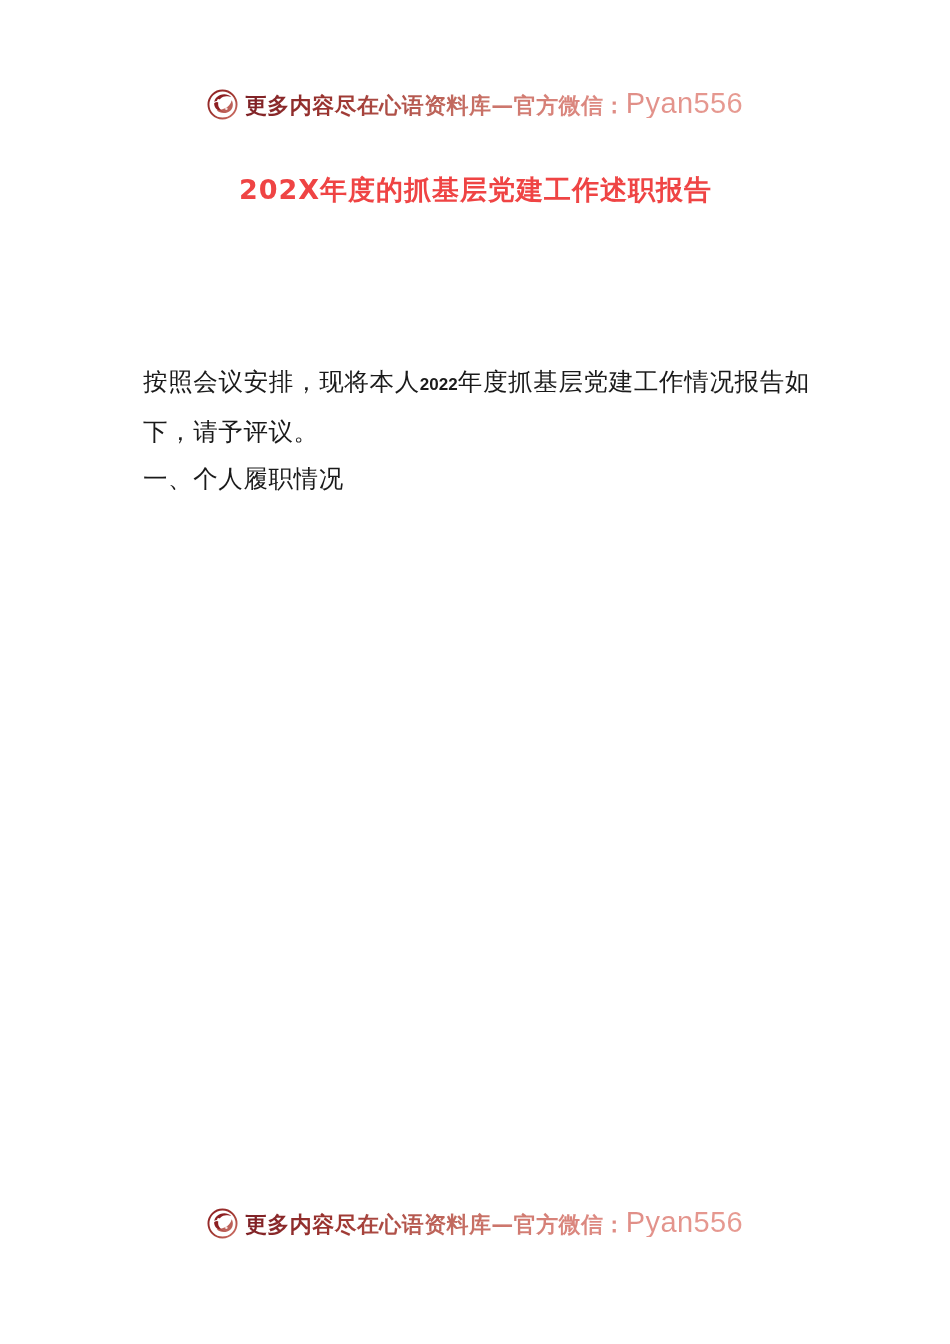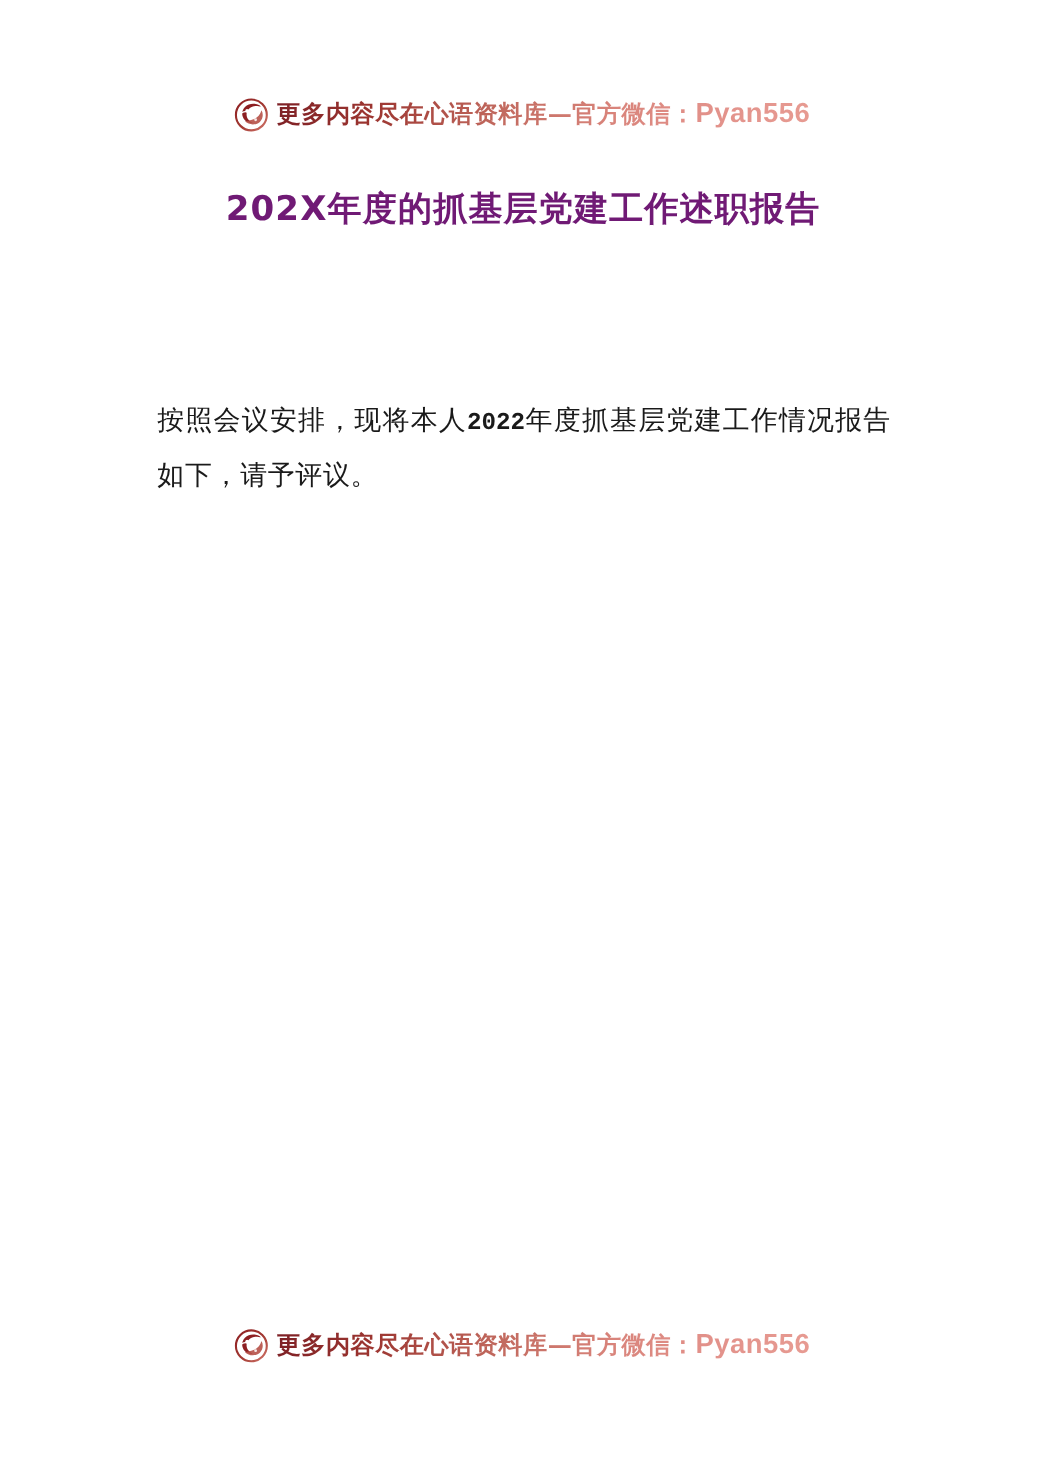--- a/index.html
+++ b/index.html
@@ -52,35 +52,35 @@
         #d8837a 62%,
         #e2918a 80%,
         #e79b92 100%);
     -webkit-background-clip: text;
     background-clip: text;
     color: transparent;
     -webkit-text-fill-color: transparent;
   }
   .wm-text .wm-code {
     font-family: "Liberation Sans", "DejaVu Sans", sans-serif;
-    font-weight: 700;
-    font-size: 25px;
+    font-weight: 400;
+    font-size: 29px;
   }
 
   
   .doc-title {
     position: absolute;
     top: 167px;
     left: 143px;
     width: 665px;
     font-family: "DejaVu Sans", "Liberation Sans", sans-serif;
     font-weight: 700;
-    font-size: 31px;
+    font-size: 27px;
     line-height: 46px;
-    color: #701a75;
+    color: #ef4444;
     letter-spacing: 1px;
     text-align: center;
     white-space: nowrap;
   }
   .doc-title .t-num {
     font-family: "DejaVu Sans", "Liberation Sans", sans-serif;
     font-weight: 700;
   }
 
   
@@ -95,23 +95,23 @@
     font-family: "DejaVu Serif", "Liberation Serif", serif;
     font-size: 24.5px;
     line-height: 47px;
     color: #1a1a1a;
     text-align: justify;
     text-justify: inter-ideograph;
     letter-spacing: 0.6px;
     word-break: break-all;
   }
   .para .num {
-    font-family: Liberation Mono, monospace;
+    font-family: Liberation Sans, sans-serif;
     font-weight: 700;
-    font-size: 22px;
+    font-size: 17px;
     letter-spacing: 0;
   }
   .clip-mask {
     position: absolute;
     left: 0;
     top: 1136px;
     width: 950px;
     height: 60px;
     background: #ffffff;
   }
@@ -139,20 +139,21 @@
         <path d="M12 30c4-4 9-5 13-3" fill="none" stroke="#ffffff" stroke-width="2.2" stroke-linecap="round"></path>
       </svg>
     </span>
     <span class="wm-text"><span>更多内容尽在心语资料库—官方微信：</span><span class="wm-code">Pyan556</span></span>
   </div>
 
   <div class="doc-title"><span class="t-num">202X</span><span>年度的抓基层党建工作述职报告</span></div>
 
   <div class="body-block">
     <p class="para"><span>按照会议安排，现将本人</span><span class="num">2022</span><span>年度抓基层党建工作情况报告如下，请予评议。</span></p>
+    <p class="para"><span>一、个人履职情况</span></p>
   </div>
 
   <div class="clip-mask"></div>
 
   <div class="watermark watermark-bottom">
     <span class="wm-logo">
       <svg viewBox="0 0 64 64" width="31" height="31" aria-hidden="true">
         <defs>
           <linearGradient id="lg2" x1="0" y1="0" x2="1" y2="1">
             <stop offset="0%" stop-color="#8d1f22"></stop>

